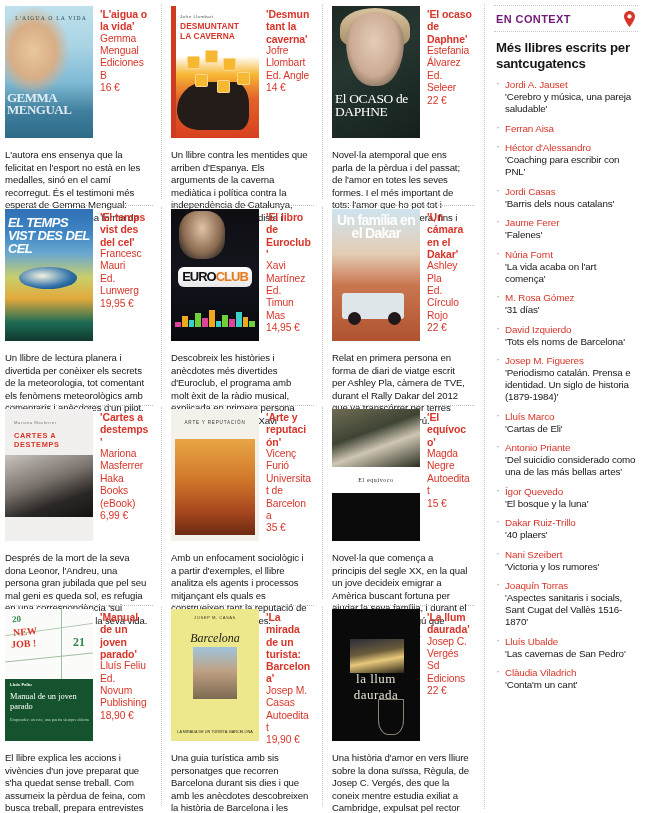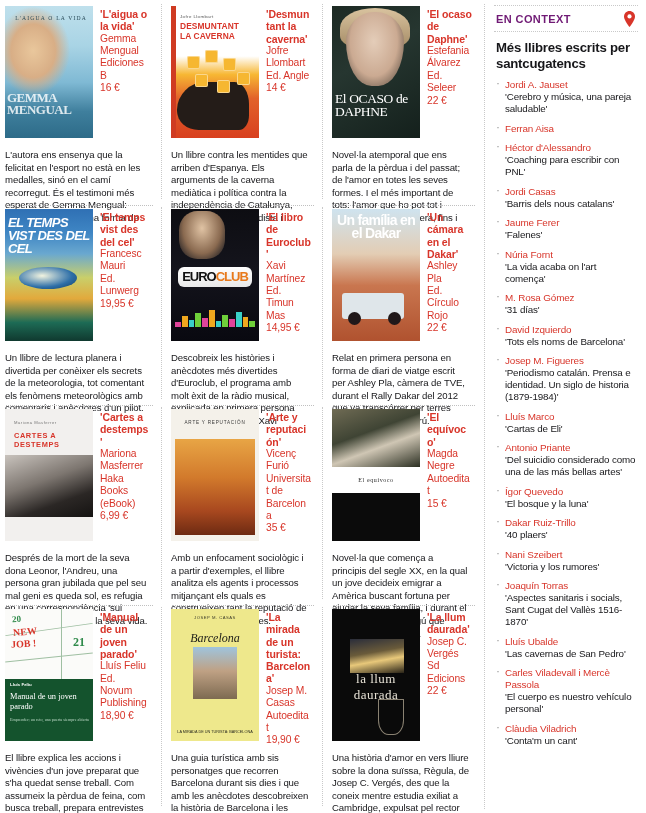--- a/index.html
+++ b/index.html
@@ -614,22 +614,18 @@
         </li>
       <li class="ctx-item">
           <span class="ctx-name">Joaquín Torras</span>
           <span class="ctx-book">'Aspectes sanitaris i socials, Sant Cugat del Vallès 1516-1870'</span>
         </li>
       <li class="ctx-item">
           <span class="ctx-name">Lluís Ubalde</span>
           <span class="ctx-book">'Las cavernas de San Pedro'</span>
         </li>
       <li class="ctx-item">
-          <span class="ctx-name">Carles Viladevall i Mercè Passola</span>
-          <span class="ctx-book">'El cuerpo es nuestro vehículo personal'</span>
-        </li>
-      <li class="ctx-item">
           <span class="ctx-name">Clàudia Viladrich</span>
           <span class="ctx-book">'Conta'm un cant'</span>
         </li>
     </ul>
   </aside>
 </div>
 
 </body></html>

